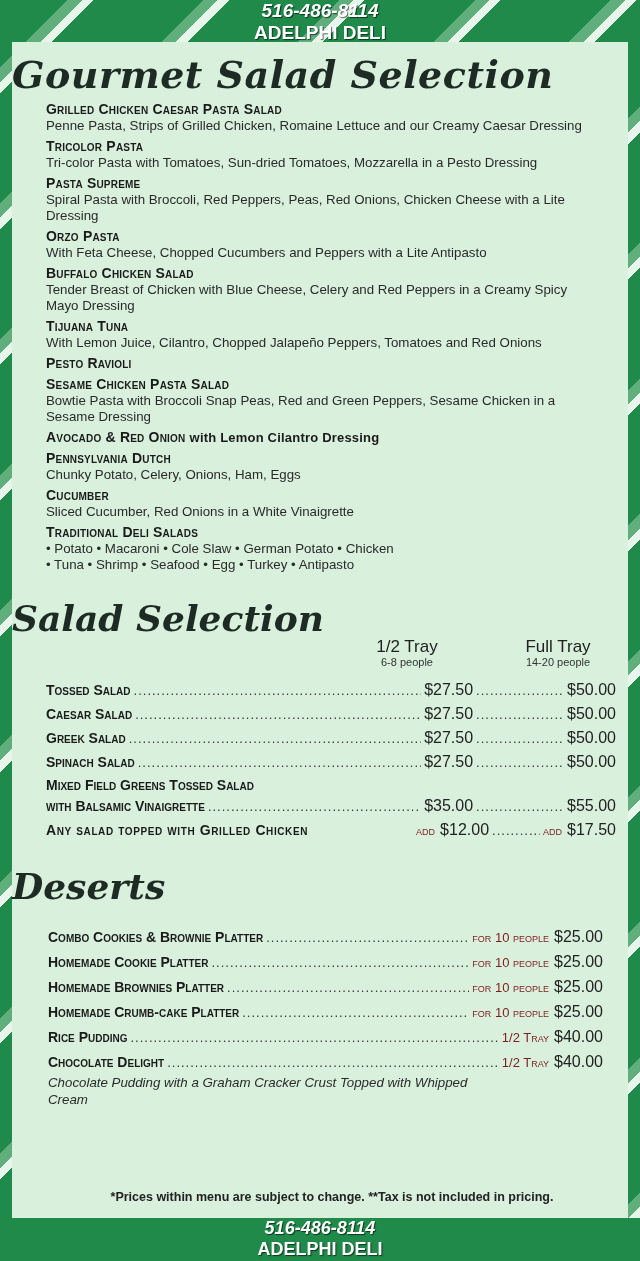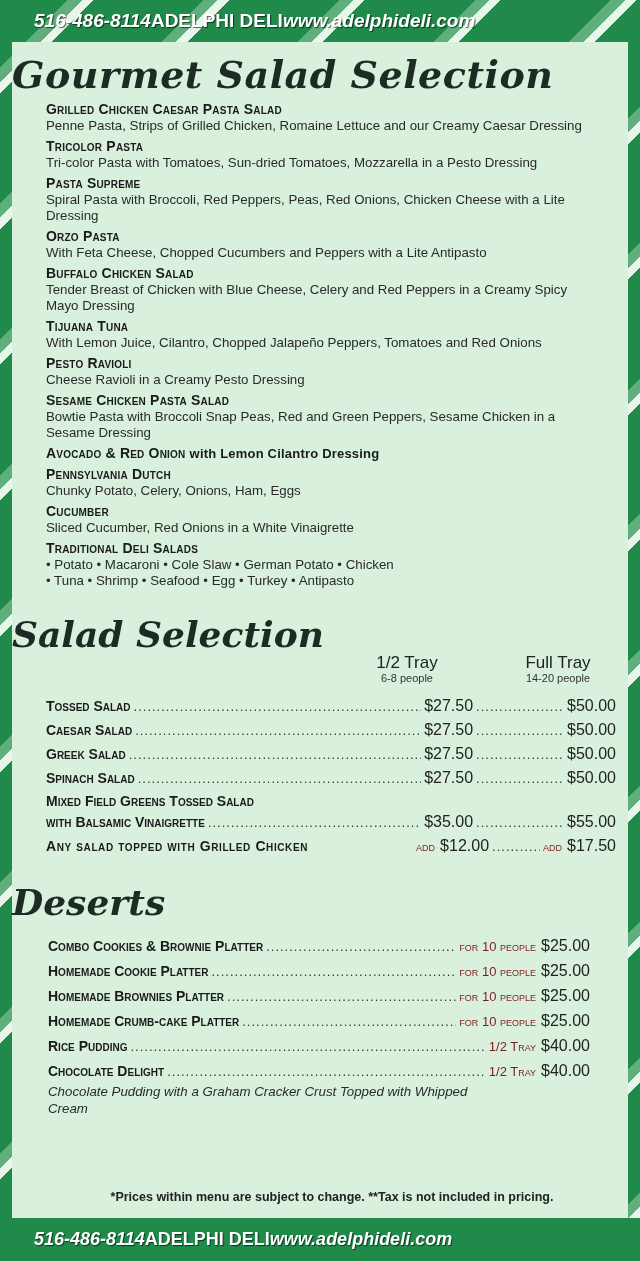--- a/index.html
+++ b/index.html
@@ -13,24 +13,25 @@
     position: absolute; inset: 0;
     background:
       repeating-linear-gradient(135deg,
         #1f8a4a 0px, #1f8a4a 48px,
         #5fae7c 48px, #5fae7c 58px,
         #e8f5ea 58px, #e8f5ea 66px,
         #1f8a4a 66px, #1f8a4a 96px);
   }
   .band {
     position: absolute; left: 0; right: 0; height: 42px;
-    display: flex; align-items: center; 
+    display: flex; align-items: center; justify-content: space-between;
     padding: 0 34px; box-sizing: border-box;
     color: #fff; font-weight: bold; font-style: italic; font-size: 19px;
     text-shadow: 1px 1px 1px rgba(0,0,0,0.6);
+    flex-direction: column;
   }
   .band.top { top: 0; }
   .band.bottom { bottom: 0; height: 43px; background: #1f8a4a; font-size: 18px; }
   .band .name { font-style: normal; }
   .panel {
     position: absolute; left: 12px; right: 12px; top: 42px; height: 1176px;
     background: #d9f0dd;
     color: #222;
   }
   .script-title {
@@ -68,21 +69,21 @@
     flex: 1 1 auto; overflow: hidden; color: #333; font-size: 13px;
     margin: 0 3px; letter-spacing: 1px;
   }
   .row .dots::before {
     content: "........................................................................................................................";
   }
   .row .price { font-size: 16px; color: #222; flex: 0 0 auto; }
   .row .pre { font-variant: small-caps; font-size: 13px; color: #7f1d1d; margin-right: 5px; flex: 0 0 auto; }
   .row .dots2 { flex: 0 0 88px; }
   .ds-title { font-size: 36px; margin-top: 20px; }
-  .dessert-list { padding: 0 38px 0 36px; margin-top: 14px; }
+  .dessert-list { padding: 0 25px 0 36px; margin-top: 21px; }
   .dessert-list .row { height: 25px; }
   .dessert-desc { font-style: italic; font-size: 13.3px; line-height: 17px; color: #2a2a2a; margin-top: -4px; }
   .footnote {
     position: absolute; left: 0; right: 0; bottom: 14px;
     text-align: center; font-size: 12.5px; font-weight: bold; color: #222; padding-left: 24px;
   }
 </style>
 </head>
 <body>
 
@@ -118,21 +119,20 @@
     <div class="item">
       <div class="item-name">Buffalo Chicken Salad</div>
       <div class="item-desc">Tender Breast of Chicken with Blue Cheese, Celery and Red Peppers in a Creamy Spicy Mayo Dressing</div>
     </div>
     <div class="item">
       <div class="item-name">Tijuana Tuna</div>
       <div class="item-desc">With Lemon Juice, Cilantro, Chopped Jalapeño Peppers, Tomatoes and Red Onions</div>
     </div>
     <div class="item">
       <div class="item-name">Pesto Ravioli</div>
-      <div class="item-desc">Cheese Ravioli in a Creamy Pesto Dressing</div>
     </div>
     <div class="item">
       <div class="item-name">Sesame Chicken Pasta Salad</div>
       <div class="item-desc">Bowtie Pasta with Broccoli Snap Peas, Red and Green Peppers, Sesame Chicken in a Sesame Dressing</div>
     </div>
     <div class="item">
       <div class="item-name">
         <span>Avocado &amp; Red Onion</span>
         <span class="lower">with Lemon Cilantro Dressing</span>
       </div>

